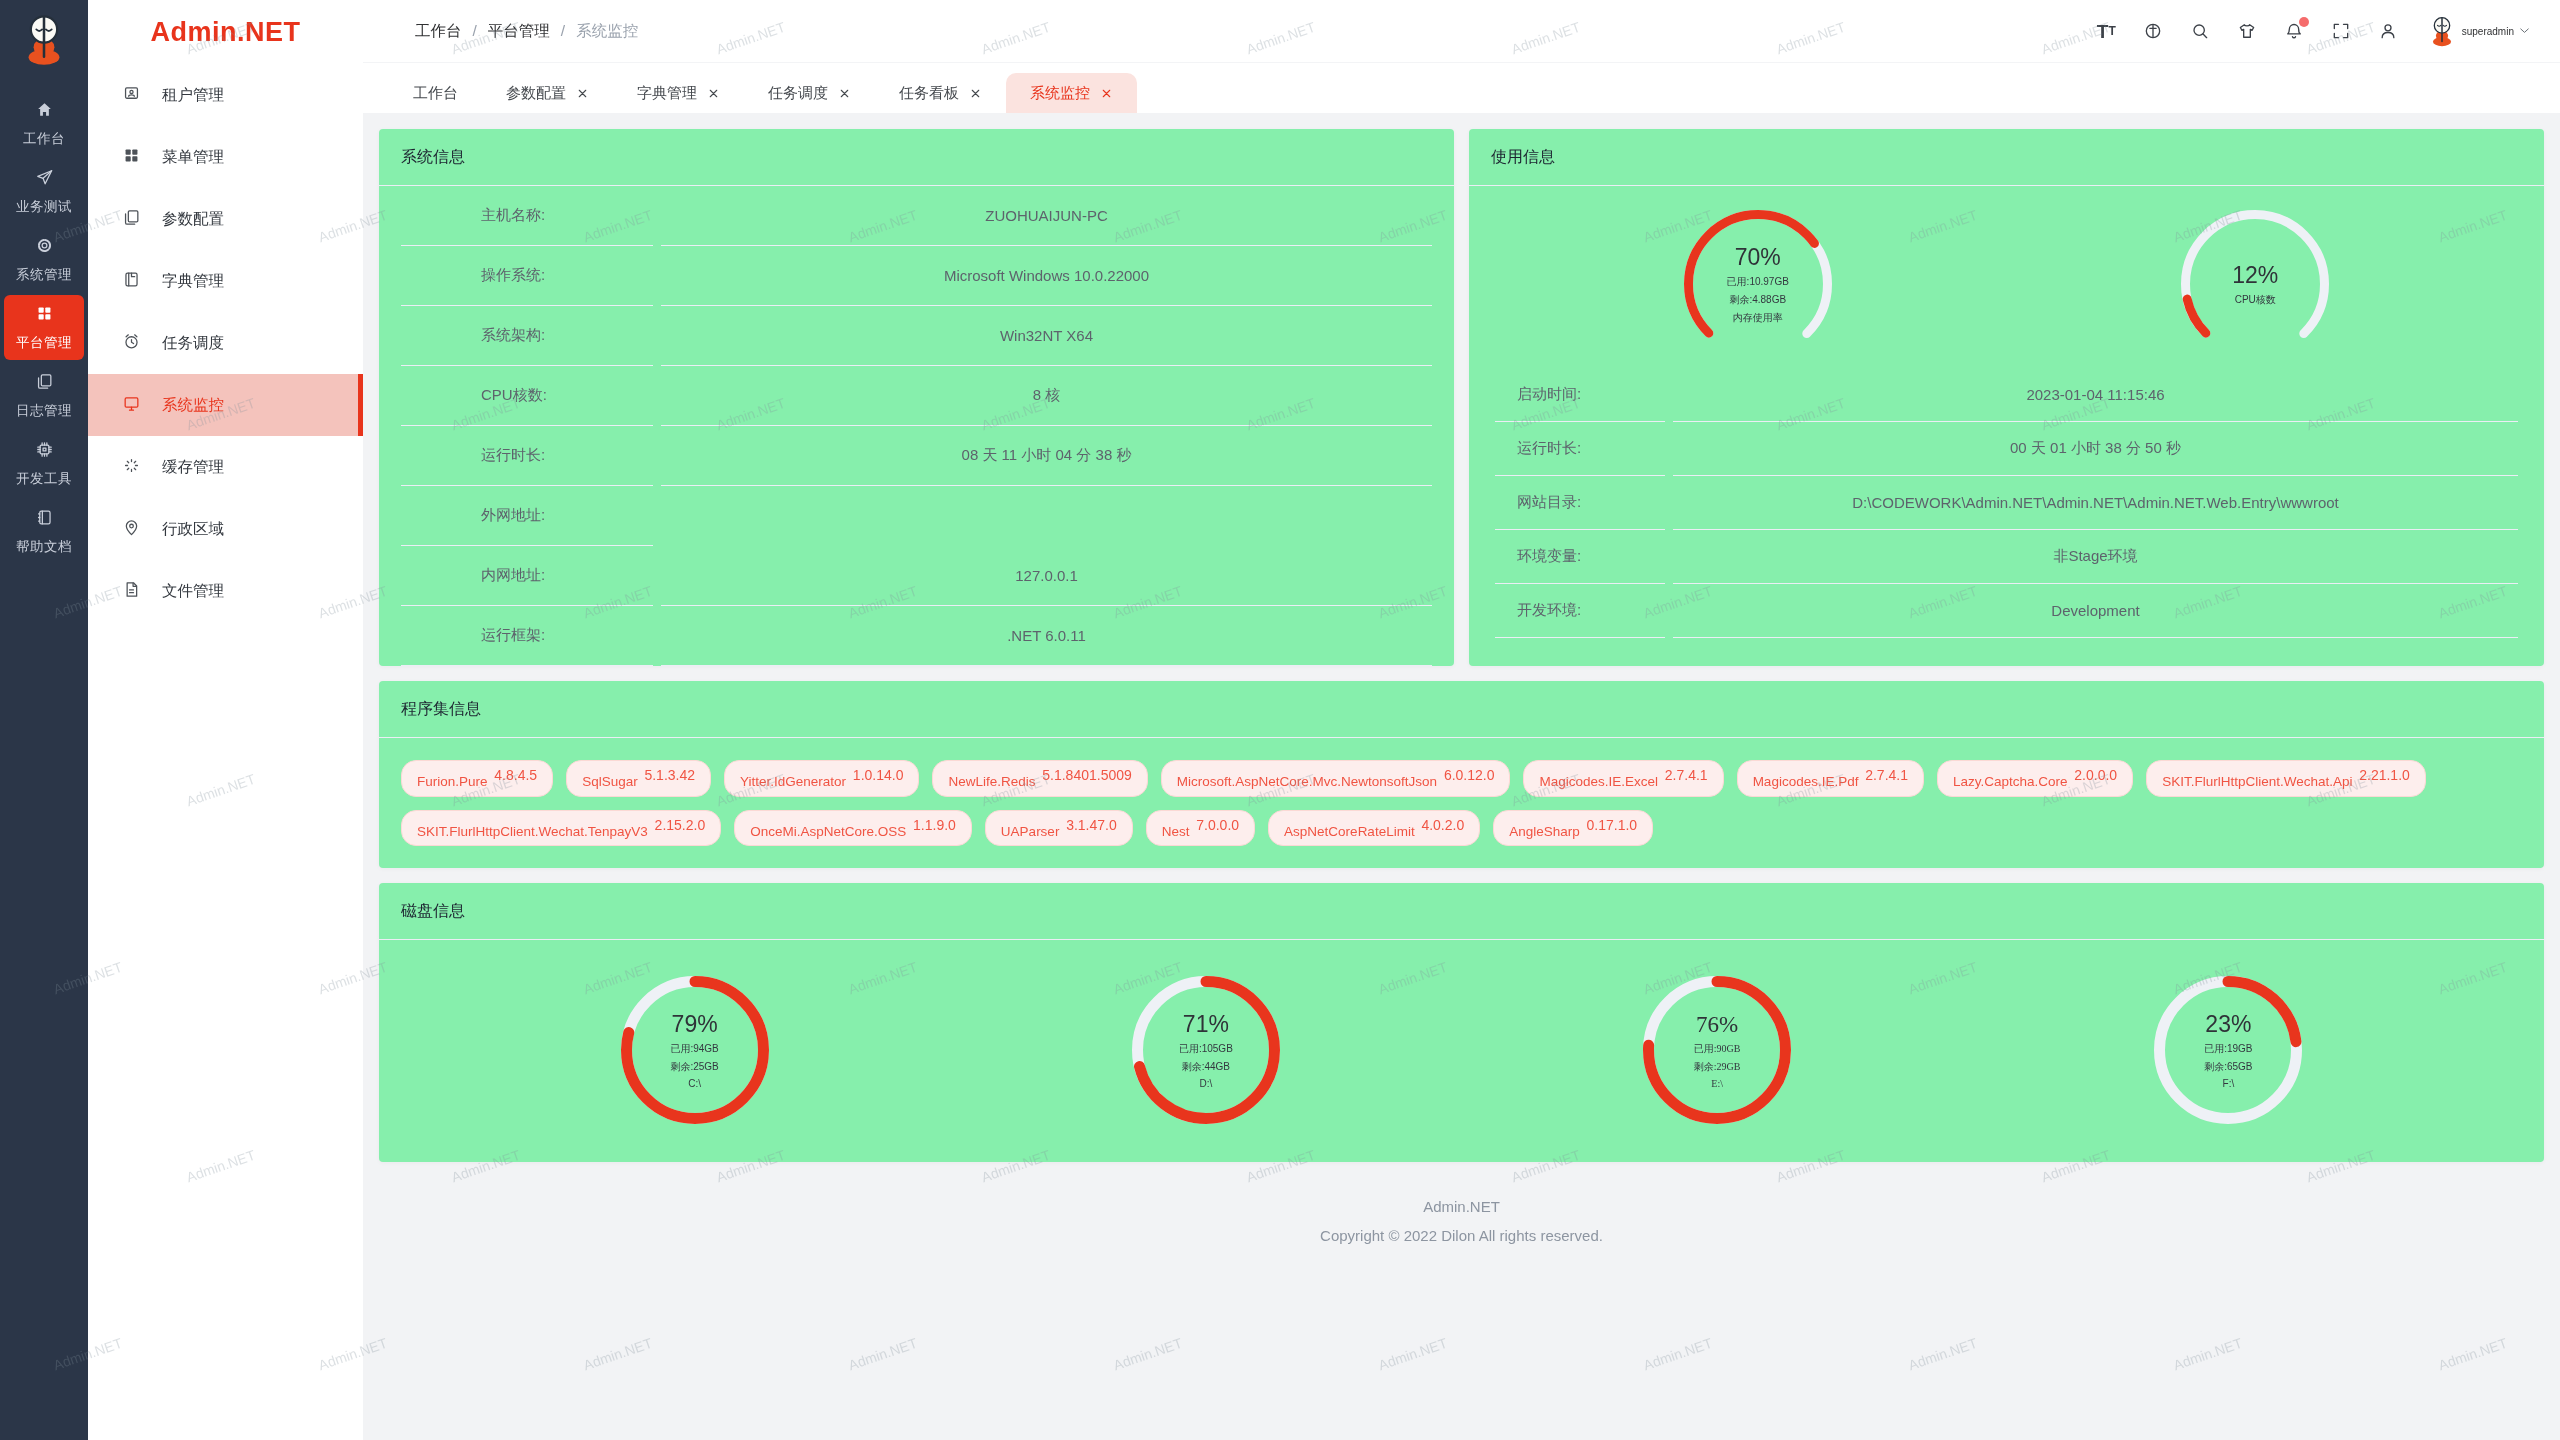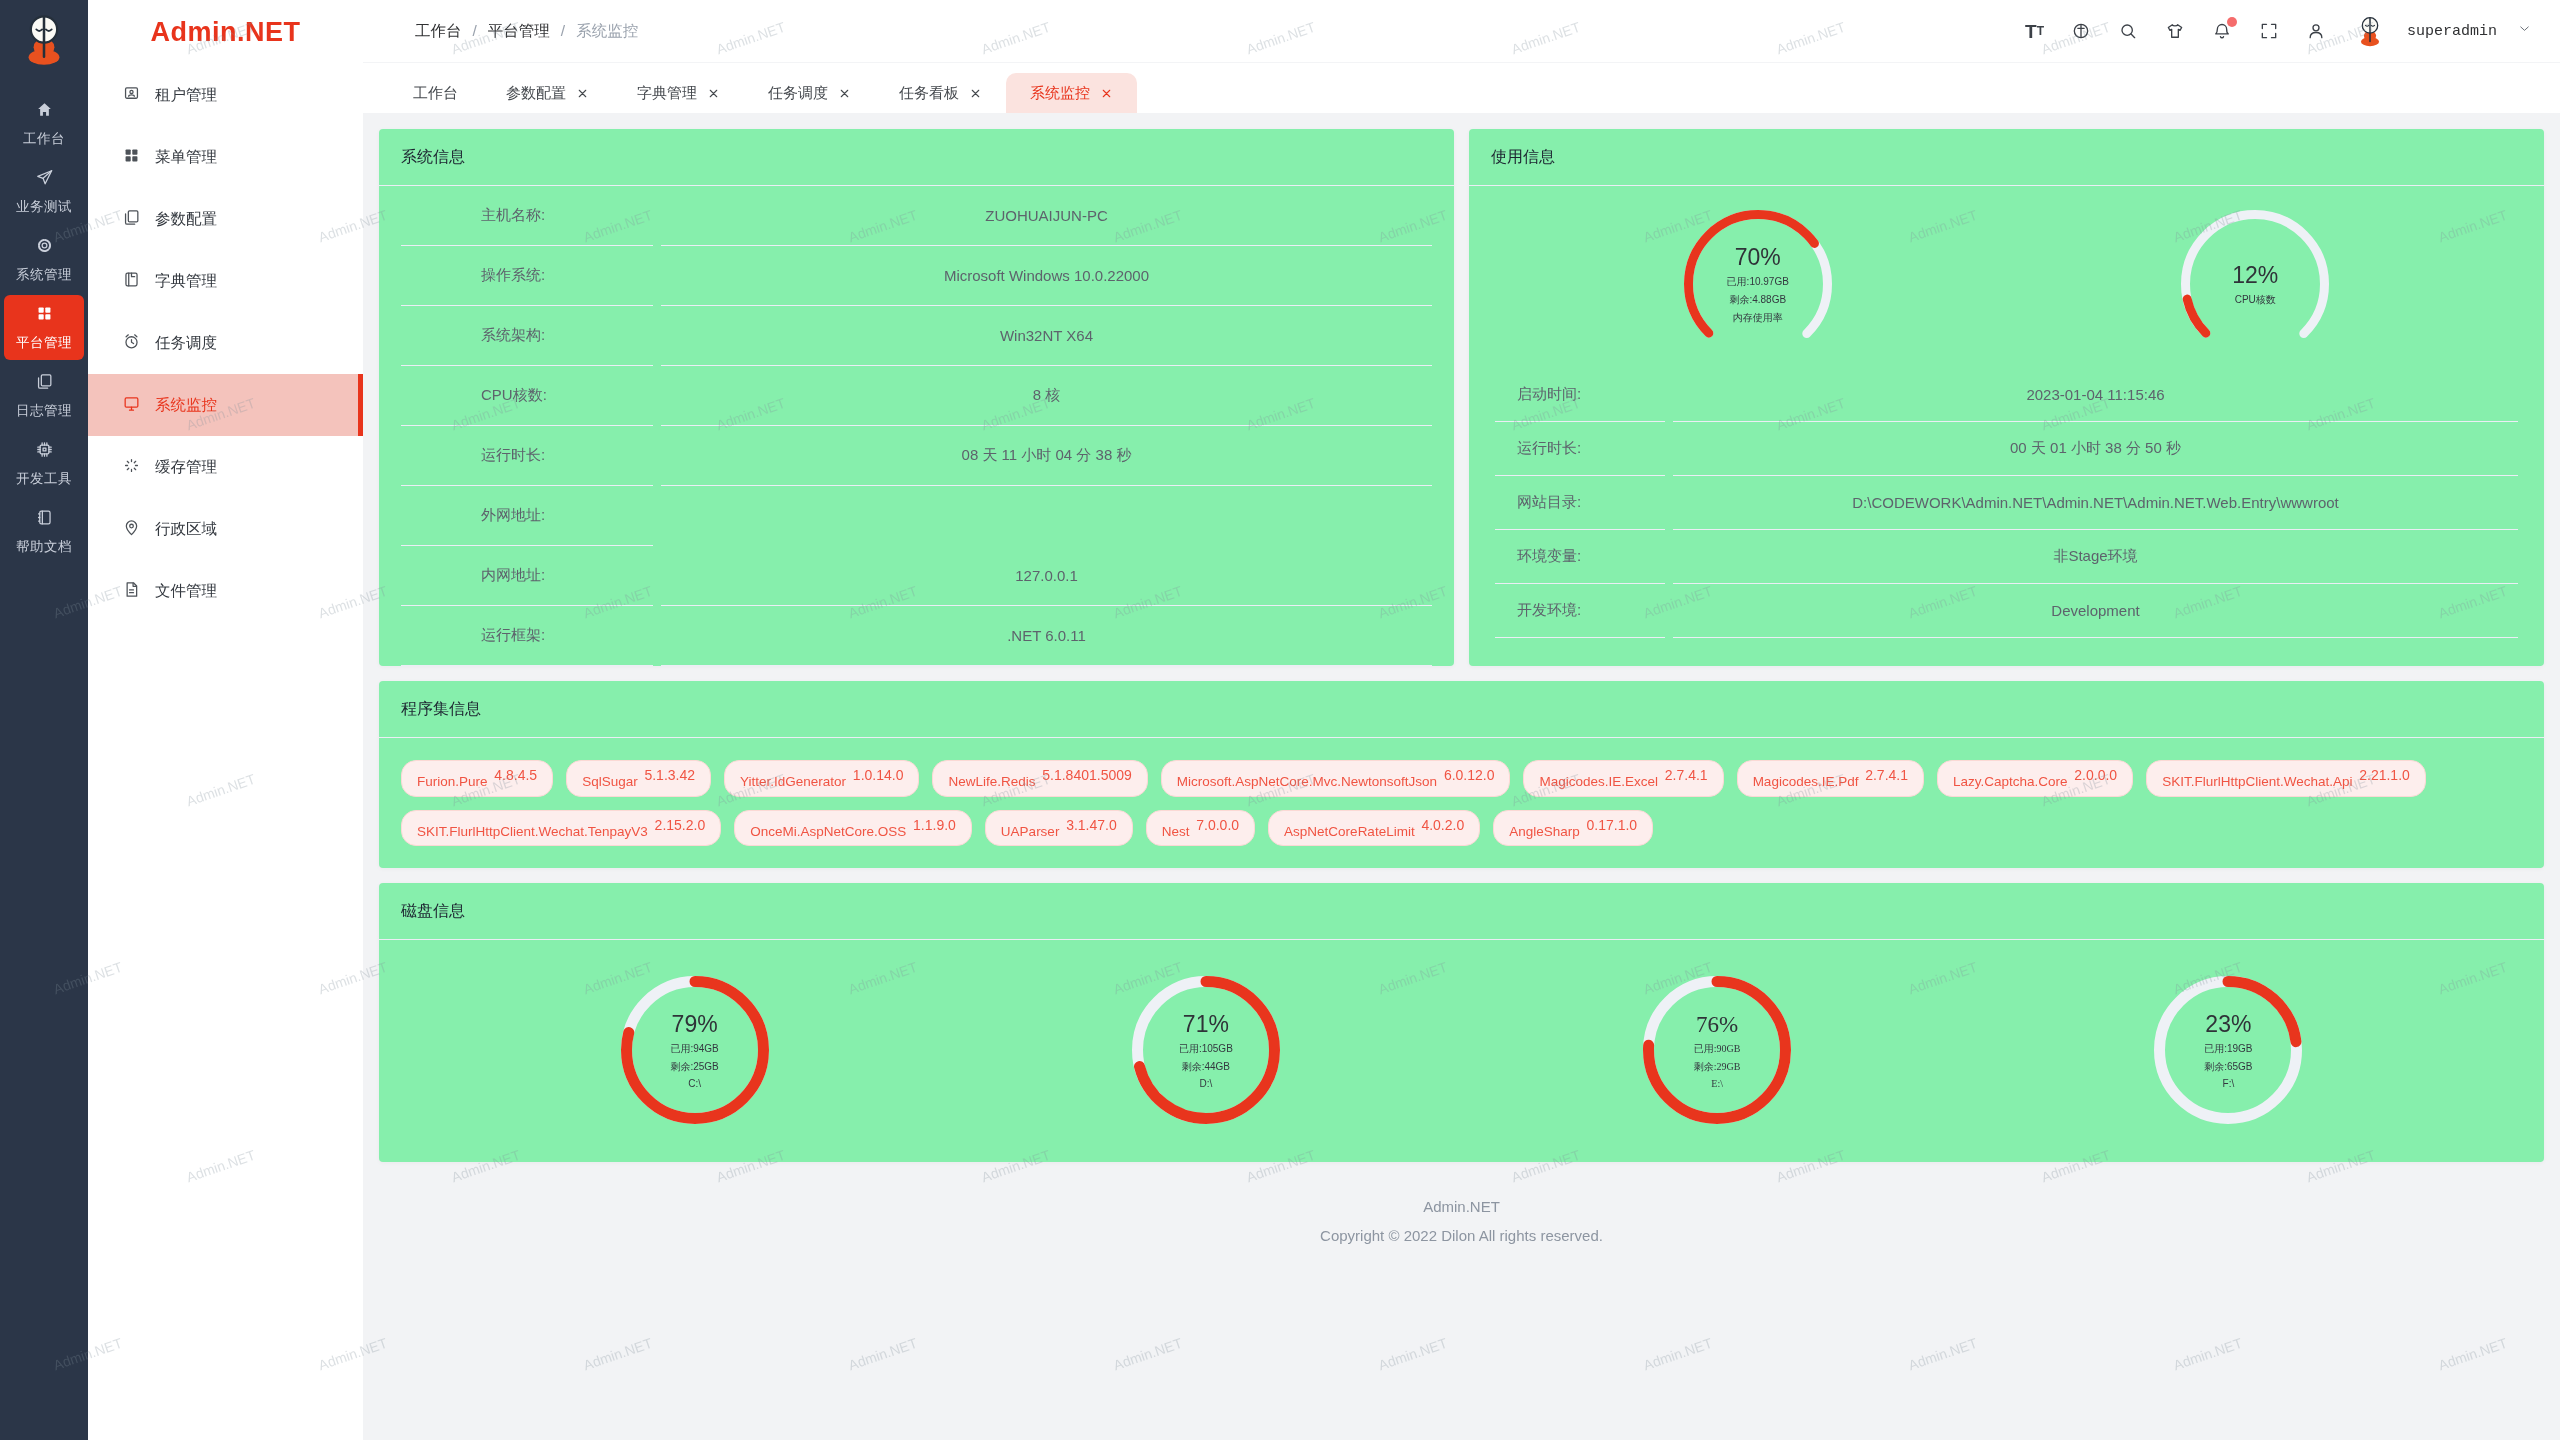--- a/index.html
+++ b/index.html
@@ -10,42 +10,42 @@
   .rail-logo{margin:10px 0 16px;}
   .rail-item{width:80px;border-radius:6px;display:flex;flex-direction:column;align-items:center;
     padding:9px 0 8px;margin:3px 0;color:#c9cfda;cursor:pointer;}
   .rail-item .rlbl{font-size:13.5px;margin-top:7px;letter-spacing:.5px;}
   .rail-item.active{background:#e8341c;color:#fff;}
   .rail-item svg{width:19px;height:19px;}
   
   .side{width:275px;background:#fff;flex-shrink:0;display:flex;flex-direction:column;}
   .side-logo{height:64px;display:flex;align-items:center;justify-content:center;
     color:#e8341c;font-weight:bold;font-size:27px;letter-spacing:.5px;}
-  .side-item{height:62px;display:flex;align-items:center;padding-left:34px;gap:14px;
+  .side-item{height:62px;display:flex;align-items:center;padding-left:34px;gap:21px;
     font-size:15.5px;color:#33383f;cursor:pointer;position:relative;}
   .side-item svg{width:19px;height:19px;color:#4d5258;}
   .side-item.active{background:#f4c3bc;color:#e8341c;}
   .side-item.active svg{color:#e8341c;}
   .side-item.active::after{content:"";position:absolute;right:0;top:0;bottom:0;width:5px;background:#e8341c;}
   
   .main{flex:1;display:flex;flex-direction:column;min-width:0;}
   .topbar{height:62px;background:#fff;display:flex;align-items:center;justify-content:space-between;
     padding:0 28px;border-bottom:1px solid #f3f4f6;}
   .topbar-left{display:flex;align-items:center;gap:24px;}
   .fold-btn{display:flex;color:#3c4148;cursor:pointer;}
   .breadcrumb{display:flex;align-items:center;gap:11px;font-size:15.5px;color:#303133;}
   .breadcrumb .sep{color:#9aa2ad;}
   .breadcrumb .crumb-last{color:#9aa2ad;}
   .topbar-right{display:flex;align-items:center;gap:27px;color:#3c4148;}
   .icon-btn{position:relative;display:flex;align-items:center;cursor:pointer;}
   .icon-btn svg{width:20px;height:20px;}
   .ic-tt{font-weight:bold;font-size:19px;line-height:1;cursor:pointer;}
   .ic-tt span{font-size:12px;}
   .badge-dot{position:absolute;top:-4px;right:-5px;width:10px;height:10px;border-radius:50%;background:#f56c6c;}
-  .userbox{display:flex;align-items:center;gap:20px;font-size:15px;color:#303133;cursor:pointer;font-family:Liberation Mono, monospace;}
+  .userbox{display:flex;align-items:center;gap:3px;font-size:10px;color:#303133;cursor:pointer;}
   .userbox svg.caret{width:15px;height:15px;color:#6b7178;}
   
   .tabsbar{height:50px;background:#fff;display:flex;align-items:flex-end;padding-left:26px;}
   .tab{display:flex;align-items:center;gap:10px;height:40px;padding:0 24px;font-size:15px;
     color:#45494e;cursor:pointer;white-space:nowrap;}
   .tab .close{display:flex;}
   .tab .close svg{width:13px;height:13px;}
   .tab.active{background:#fbe3df;border-radius:10px 10px 0 0;color:#e8341c;}
   
   .content{flex:1;padding:16px 16px 0;display:flex;flex-direction:column;gap:15px;overflow:hidden;}

